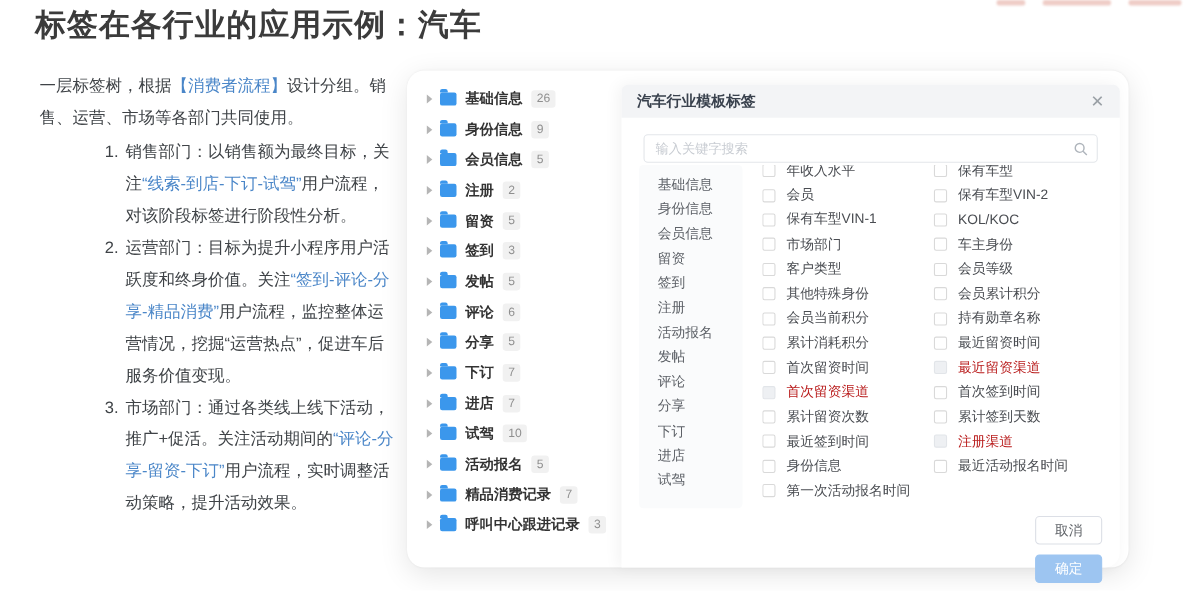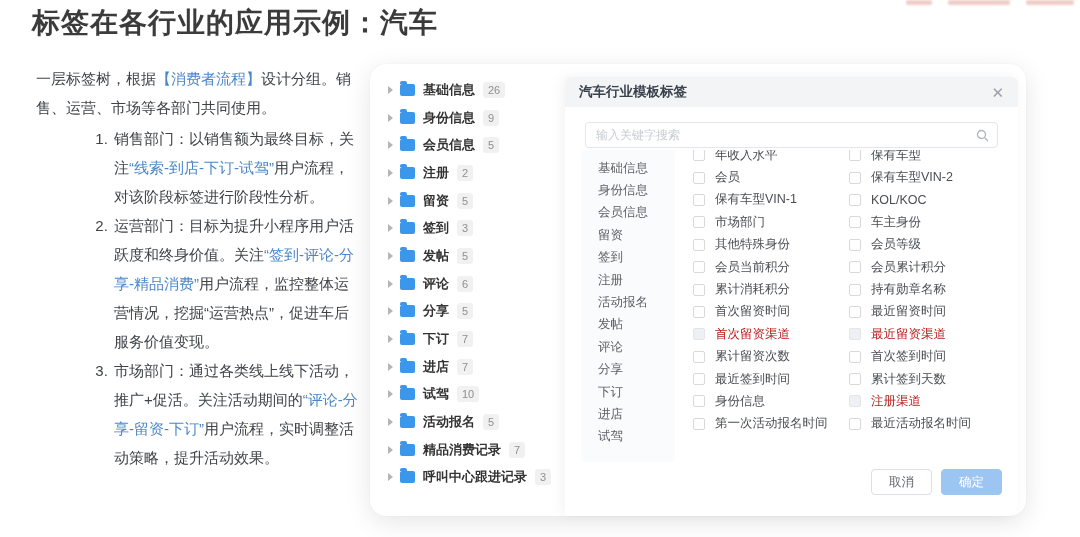--- a/index.html
+++ b/index.html
@@ -61,21 +61,21 @@
   .tags{position:absolute;left:128px;top:73px;width:312px;height:312px;overflow:hidden;}
   .tags-inner{display:flex;margin-top:-6px;}
   .tag-col{width:156px;}
   .chk-item{height:22.4px;display:flex;align-items:center;cursor:pointer;}
   .cb{width:12px;height:12px;border:1px solid #d9d9d9;border-radius:2px;background:#fff;
       flex:none;margin-right:10px;box-sizing:border-box;}
   .lbl{font-size:12.5px;color:#4a4d52;white-space:nowrap;}
   .chk-item.disabled .cb{background:#eef0f3;border-color:#e2e5e9;}
   .chk-item.disabled .lbl{color:#b91c1c;}
 
-  .footer{position:absolute;right:16px;top:392px;display:flex;gap:9px;}
+  .footer{position:absolute;right:16px;top:392px;display:flex;gap:9px;flex-direction:column;}
   .btn{height:26px;border-radius:4px;font-size:12.5px;display:flex;align-items:center;
        padding:0 17px;cursor:pointer;box-sizing:border-box;font-family:inherit;}
   .btn-cancel{background:#fff;border:1px solid #dcdfe6;color:#5f6368;}
   .btn-confirm{background:#9dc5f1;border:1px solid #9dc5f1;color:#fff;}
 </style>
 </head>
 <body>
 
 <div class="stage">
 
@@ -233,20 +233,24 @@
               <label class="chk-item">
     <span class="cb"></span>
     <span class="lbl">保有车型VIN-1</span>
   </label>
               <label class="chk-item">
     <span class="cb"></span>
     <span class="lbl">市场部门</span>
   </label>
               <label class="chk-item">
     <span class="cb"></span>
+    <span class="lbl">客户类型</span>
+  </label>
+              <label class="chk-item">
+    <span class="cb"></span>
     <span class="lbl">其他特殊身份</span>
   </label>
               <label class="chk-item">
     <span class="cb"></span>
     <span class="lbl">会员当前积分</span>
   </label>
               <label class="chk-item">
     <span class="cb"></span>
     <span class="lbl">累计消耗积分</span>
   </label>

